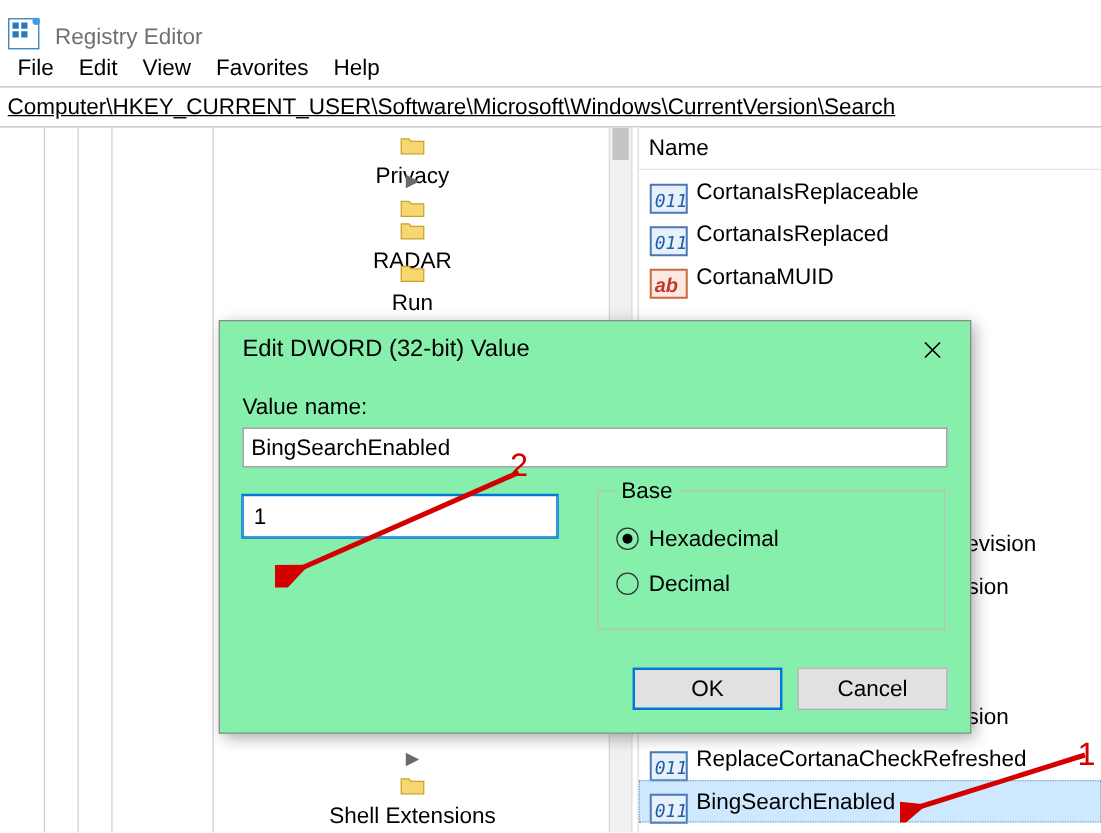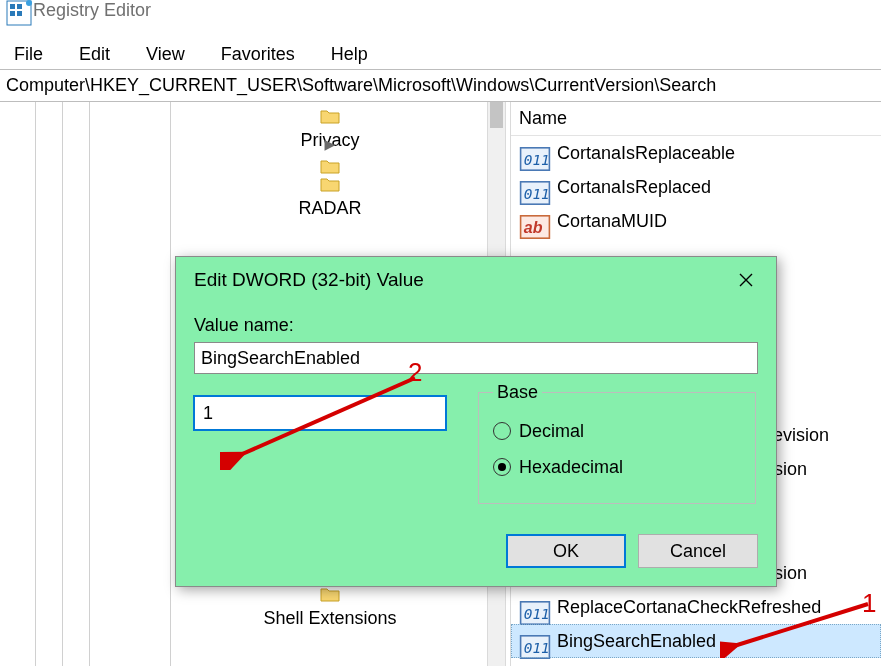--- a/index.html
+++ b/index.html
@@ -1,28 +1,28 @@
 <!DOCTYPE html>
 <html><head>
 <meta charset="utf-8">
 <style>
   * { box-sizing: border-box; }
   body { margin:0; font-family: "Segoe UI", Tahoma, sans-serif; font-size:16px; color:#000; background:#fff; width:881px; height:666px; overflow:hidden; position:relative; }
 
   
-  .titlebar { height:40px; display:flex; align-items:flex-start; padding:0 6px; gap:1px; }
+  .titlebar { height:40px; display:flex; align-items:flex-end; padding:0 6px; gap:12px; }
   .app-icon { width:26px; height:26px; }
   .app-title { color:#707070; font-size:18px; }
 
   
-  .menubar { height:30px; display:flex; align-items:center; padding:0 4px; gap:16px; font-size:18px; border-bottom:1px solid #bdbdbd; }
+  .menubar { height:30px; display:flex; align-items:center; padding:0 4px; gap:0; font-size:18px; border-bottom:1px solid #bdbdbd; }
   .menu-item { padding:4px 10px; cursor:default; }
 
   
-  .addressbar { height:32px; display:flex; align-items:center; padding:2px 4px; font-size:18px; border-bottom:1px solid #bdbdbd; }
+  .addressbar { height:32px; display:flex; align-items:center; padding:2px 4px; font-size:18px; border-bottom:1px solid #bdbdbd;text-decoration:underline; }
   .addressbar input { flex:1; border:none; font:inherit; outline:none; background:transparent; }
 
   
   .main { display:flex; position:absolute; top:102px; bottom:0; left:0; right:0; }
   .tree-pane { width:505px; position:relative; overflow:hidden; }
   .tree-pane .vlines { position:absolute; top:0; bottom:0; }
   .tree-pane .vline { position:absolute; top:0; bottom:0; width:1px; background:#d0d0d0; }
   .tree-items { position:absolute; left:175px; top:0; right:20px; }
   .tree-row { display:flex; align-items:center; height:34px; font-size:18px; gap:6px;flex-direction:column; }
   .expander { width:14px; display:inline-block; color:#6a6a6a; font-size:14px; text-align:center; }
@@ -116,20 +116,27 @@
               <path d="M1 3h6l2 2h10v10H1z" fill="#f8d671" stroke="#c9a227"></path>
             </svg></span>
       </div>
       <div class="tree-row">
         <span class="expander"></span>
         <span class="folder-icon"><svg viewBox="0 0 20 16">
               <path d="M1 3h6l2 2h10v10H1z" fill="#f8d671" stroke="#c9a227"></path>
             </svg></span>
         <span>RADAR</span>
       </div>
+      <div class="tree-row">
+        <span class="expander"></span>
+        <span class="folder-icon"><svg viewBox="0 0 20 16">
+              <path d="M1 3h6l2 2h10v10H1z" fill="#f8d671" stroke="#c9a227"></path>
+            </svg></span>
+        <span>Run</span>
+      </div>
 
       <div style="height:360px"></div>
       <div class="tree-row">
         <span class="expander">▶</span>
         <span class="folder-icon"><svg viewBox="0 0 20 16">
               <path d="M1 3h6l2 2h10v10H1z" fill="#f8d671" stroke="#c9a227"></path>
             </svg></span>
         <span>Shell Extensions</span>
       </div>
     </div>
@@ -207,28 +214,28 @@
     <div class="dlg-label">Value name:</div>
     <input class="dlg-input" type="text" readonly="" value="BingSearchEnabled" style="">
     <div class="dlg-row2">
       <div class="dlg-col left">
         <input class="value-input" type="text" value="1" style="">
       </div>
       <div class="dlg-col right">
         <fieldset class="dlg-fieldset">
           <legend>Base</legend>
           <div class="radio-row">
-            <span class="radio"></span>
-            <span>Decimal</span>
-          </div>
-          <div class="radio-row">
             <span class="radio">
                 <span class="dot"></span>
               </span>
             <span>Hexadecimal</span>
+          </div>
+          <div class="radio-row">
+            <span class="radio"></span>
+            <span>Decimal</span>
           </div>
         </fieldset>
       </div>
     </div>
     <div class="dlg-buttons">
       <button class="dlg-btn primary">OK</button>
       <button class="dlg-btn">Cancel</button>
     </div>
   </div>
 </div>

